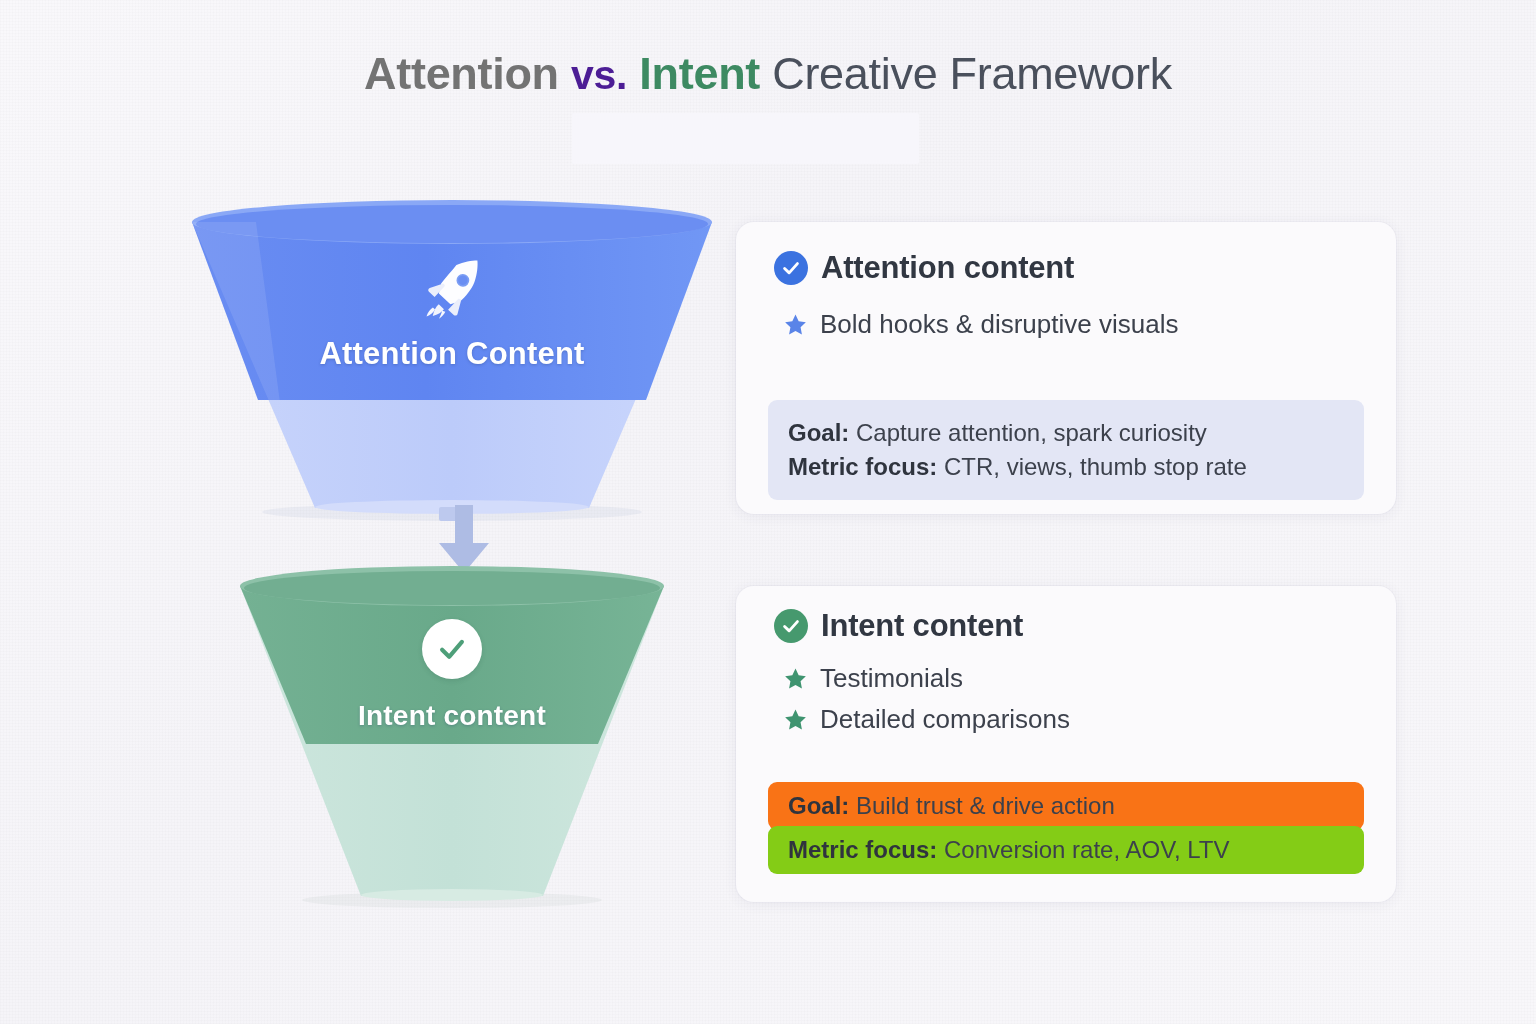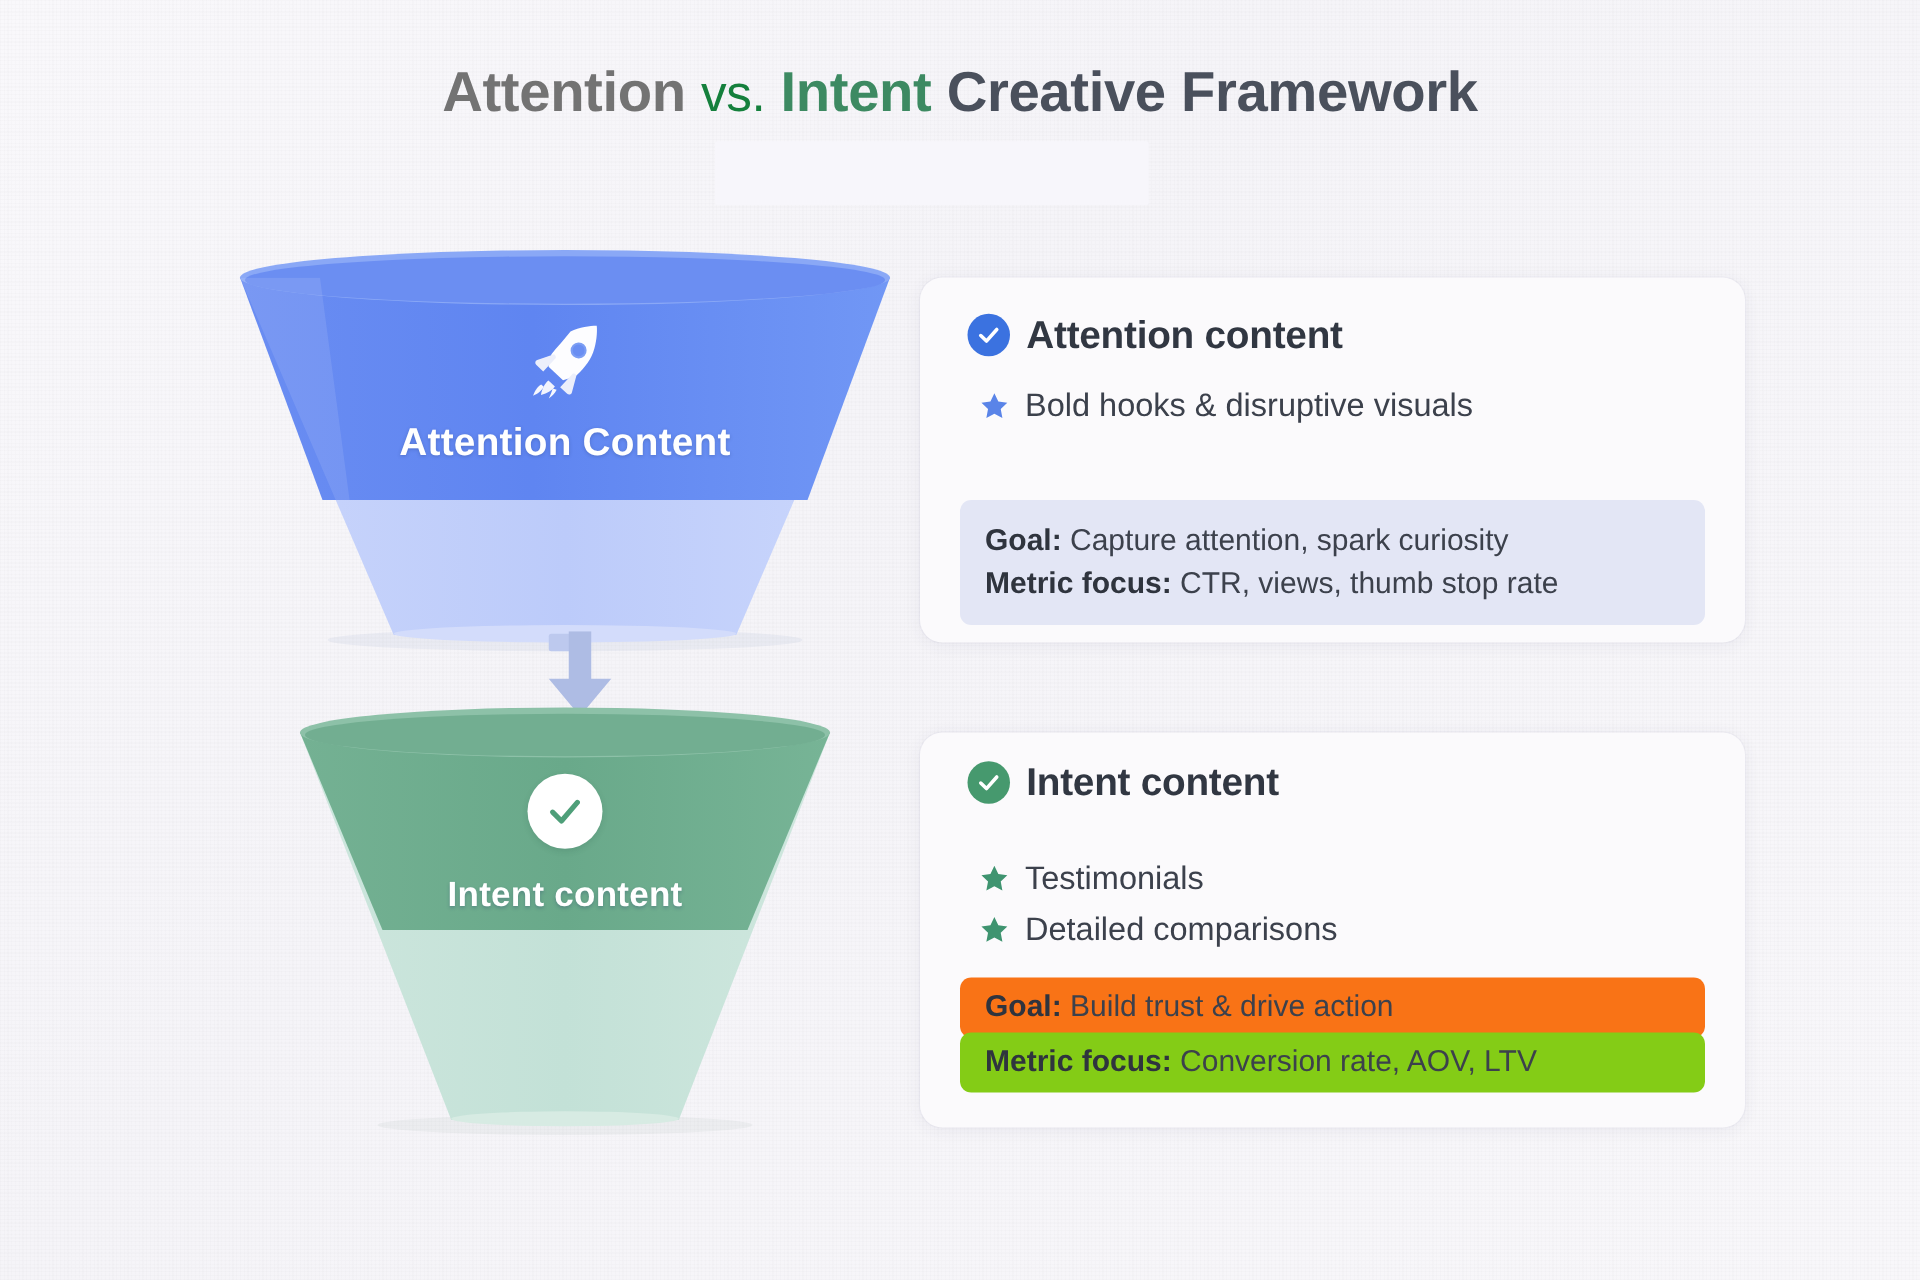--- a/index.html
+++ b/index.html
@@ -43,22 +43,22 @@
     width: 1536px;
     text-align: center;
     font-size: 45px;
     font-weight: 700;
     letter-spacing: -0.3px;
     color: #3d434f;
     white-space: nowrap;
   }
   #title .accent-blue  { color: #737373; font-weight: 700; }
   #title .accent-green { color: #3d8a62; font-weight: 700; }
-  #title .vs-word      { color: #15803d; font-weight: 400; font-size: 41px; }
-  #title .tail         { color: #4a505c; font-weight: 700; text-align: center; }
+  #title .vs-word      { color: #4c1d95; font-weight: 700; font-size: 41px; }
+  #title .tail         { color: #4a505c; font-weight: 400; text-align: center; }
 
   #subtitle-placeholder {
     position: absolute;
     left: 572px;
     top: 113px;
     width: 347px;
     height: 51px;
     background: #f7f6fb;
     border-radius: 2px;
   }
@@ -167,21 +167,21 @@
   }
 
   .bullet-list {
     position: absolute;
     left: 48px;
     margin: 0;
     padding: 0;
     list-style: none;
   }
   #card-attention .bullet-list { top: 82px; }
-  #card-intent .bullet-list    { top: 72px; margin-top: 24px; }
+  #card-intent .bullet-list    { top: 72px; }
 
   .bullet-list li {
     display: flex;
     align-items: center;
     gap: 13px;
     height: 41px;
     font-size: 26px;
     color: #3c414c;
     white-space: nowrap;
   }

